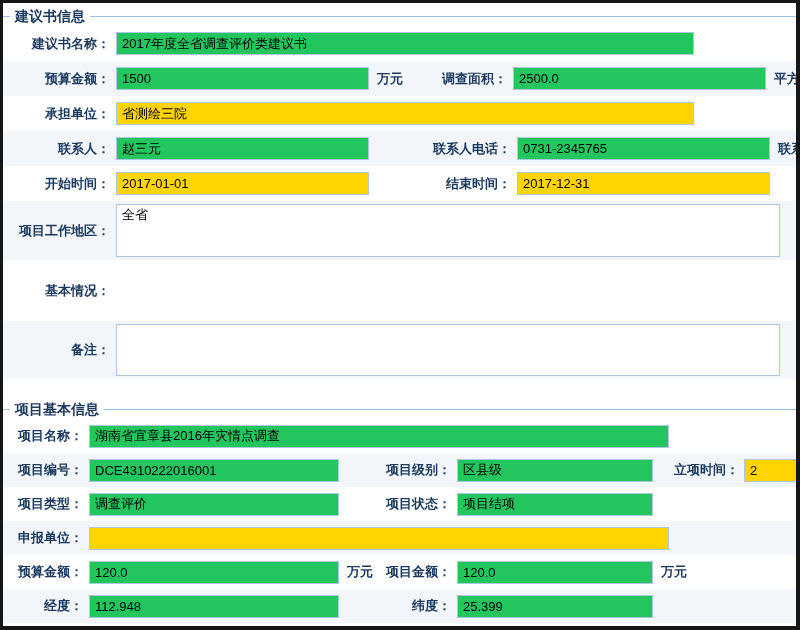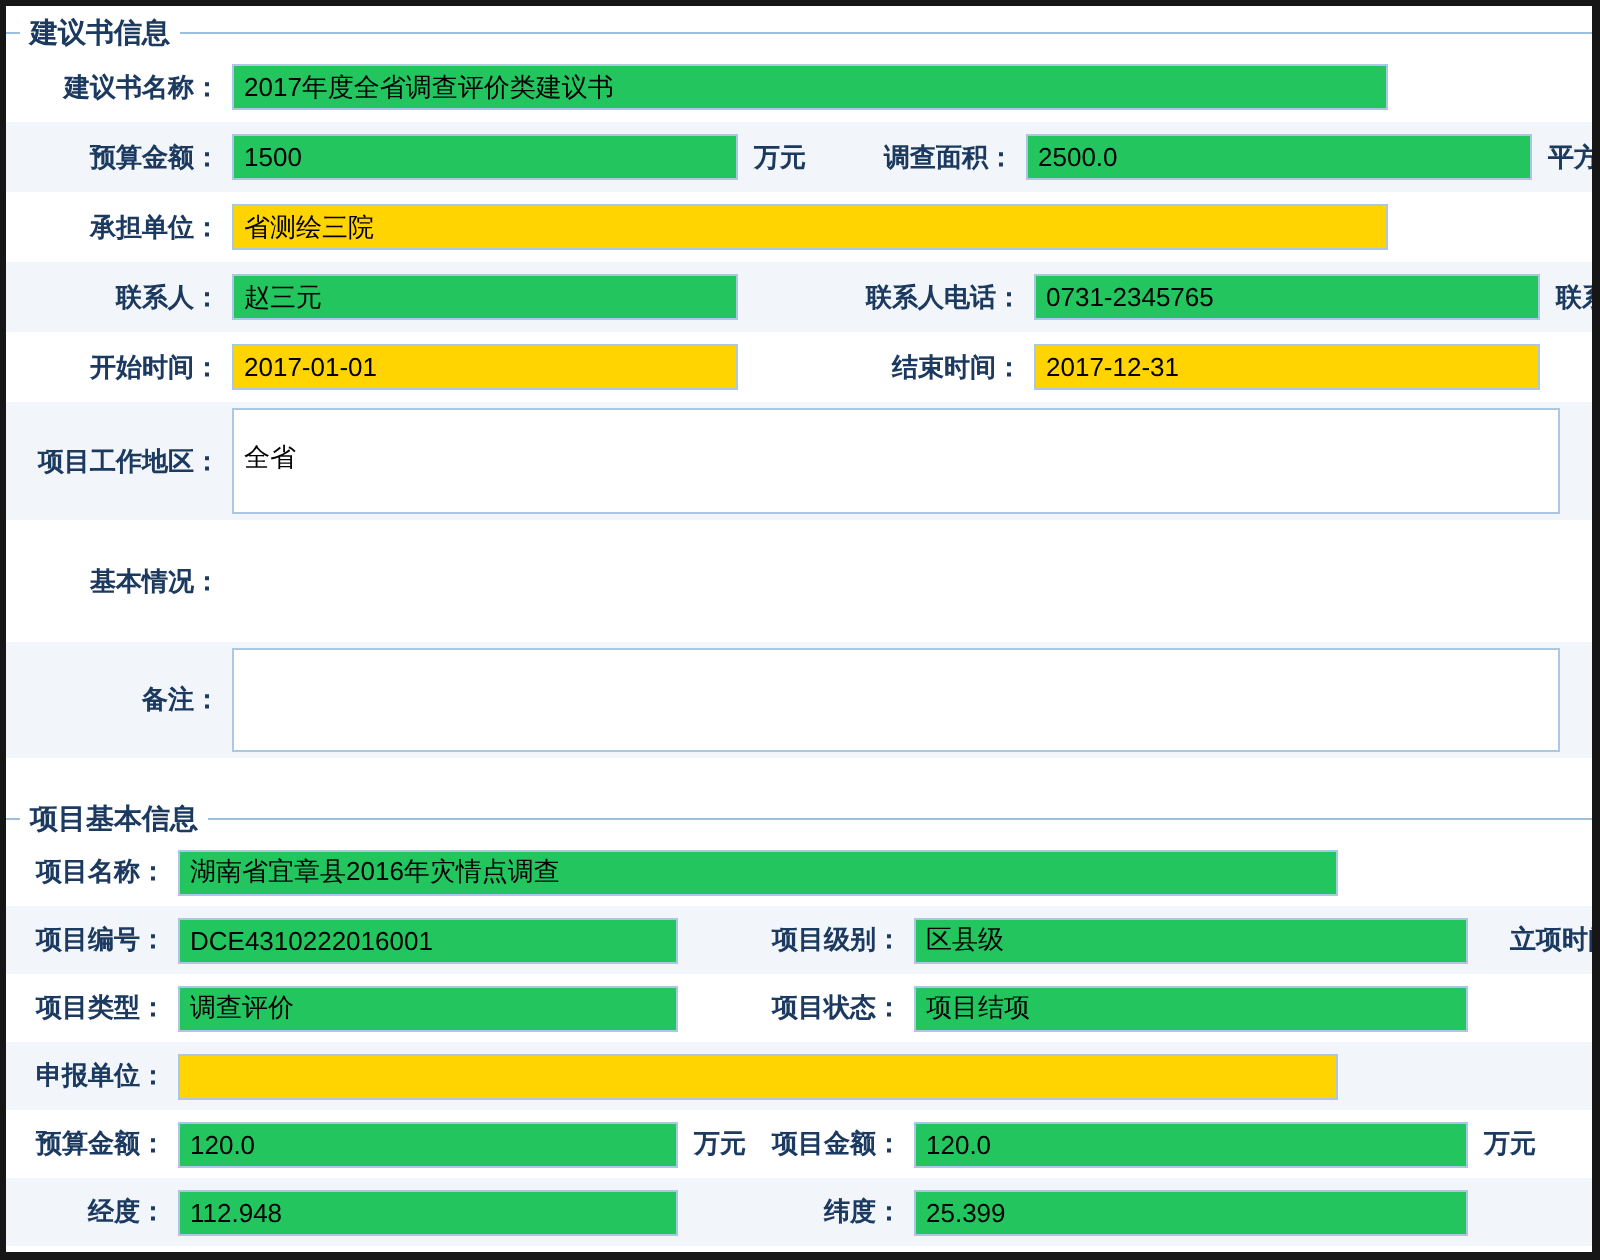--- a/index.html
+++ b/index.html
@@ -36,39 +36,39 @@
     flex: none; height: 23px; border: 1px solid #abc7e3; background: #22c55e;
     font-family: "Liberation Sans", "DejaVu Sans", sans-serif;
     font-size: 13px; color: #000; padding: 0 5px; margin-left: 6px;
     outline: none;
   }
   .inp.hl { background: #ffd400; }
   .unit { font-size: 13px; font-weight: bold; color: #1c3a60; margin-left: 8px; white-space: nowrap; flex: none; }
   .ta {
     flex: none; width: 664px; border: 1px solid #abc7e3; background: #fff;
     font-family: "Liberation Sans", "DejaVu Sans", sans-serif;
-    font-size: 13px; color: #000; padding: 15px 5px; margin-left: 6px;
+    font-size: 13px; color: #000; padding: 1px 5px; margin-left: 6px;
     resize: none; outline: none; overflow: hidden;
   }
   
   .s1 .w-full { width: 578px; }
   .s1 .w-half { width: 253px; }
   .s1 .lbl.c2a { width: 100px; }  
   .s1 .lbl.c2b { width: 104px; }  
   .row.r-region { height: 59px; }
   .row.r-basic  { height: 61px; }
   .row.r-remark { height: 58px; }
   .ta.h-region { height: 53px; }
   .ta.h-basic  { height: 55px; }
   .ta.h-remark { height: 52px; }
   
   .s2 .row { height: 34px; }
   .s2 .w-full { width: 580px; }
   .s2 .w-half { width: 250px; }
-  .s2 .w-half2 { width: 277px; }
+  .s2 .w-half2 { width: 196px; }
   .s2 .lbl.c2 { width: 112px; }   
   .s2 .lbl.c2m { width: 74px; }   
   .s2 .lbl.c3 { width: 86px; }    
   .s2 .inp.clip { width: 60px; margin-left: 5px; }
   .u-wan { width: 30px; }
 </style>
 </head>
 <body>
 
 <div class="frame">

